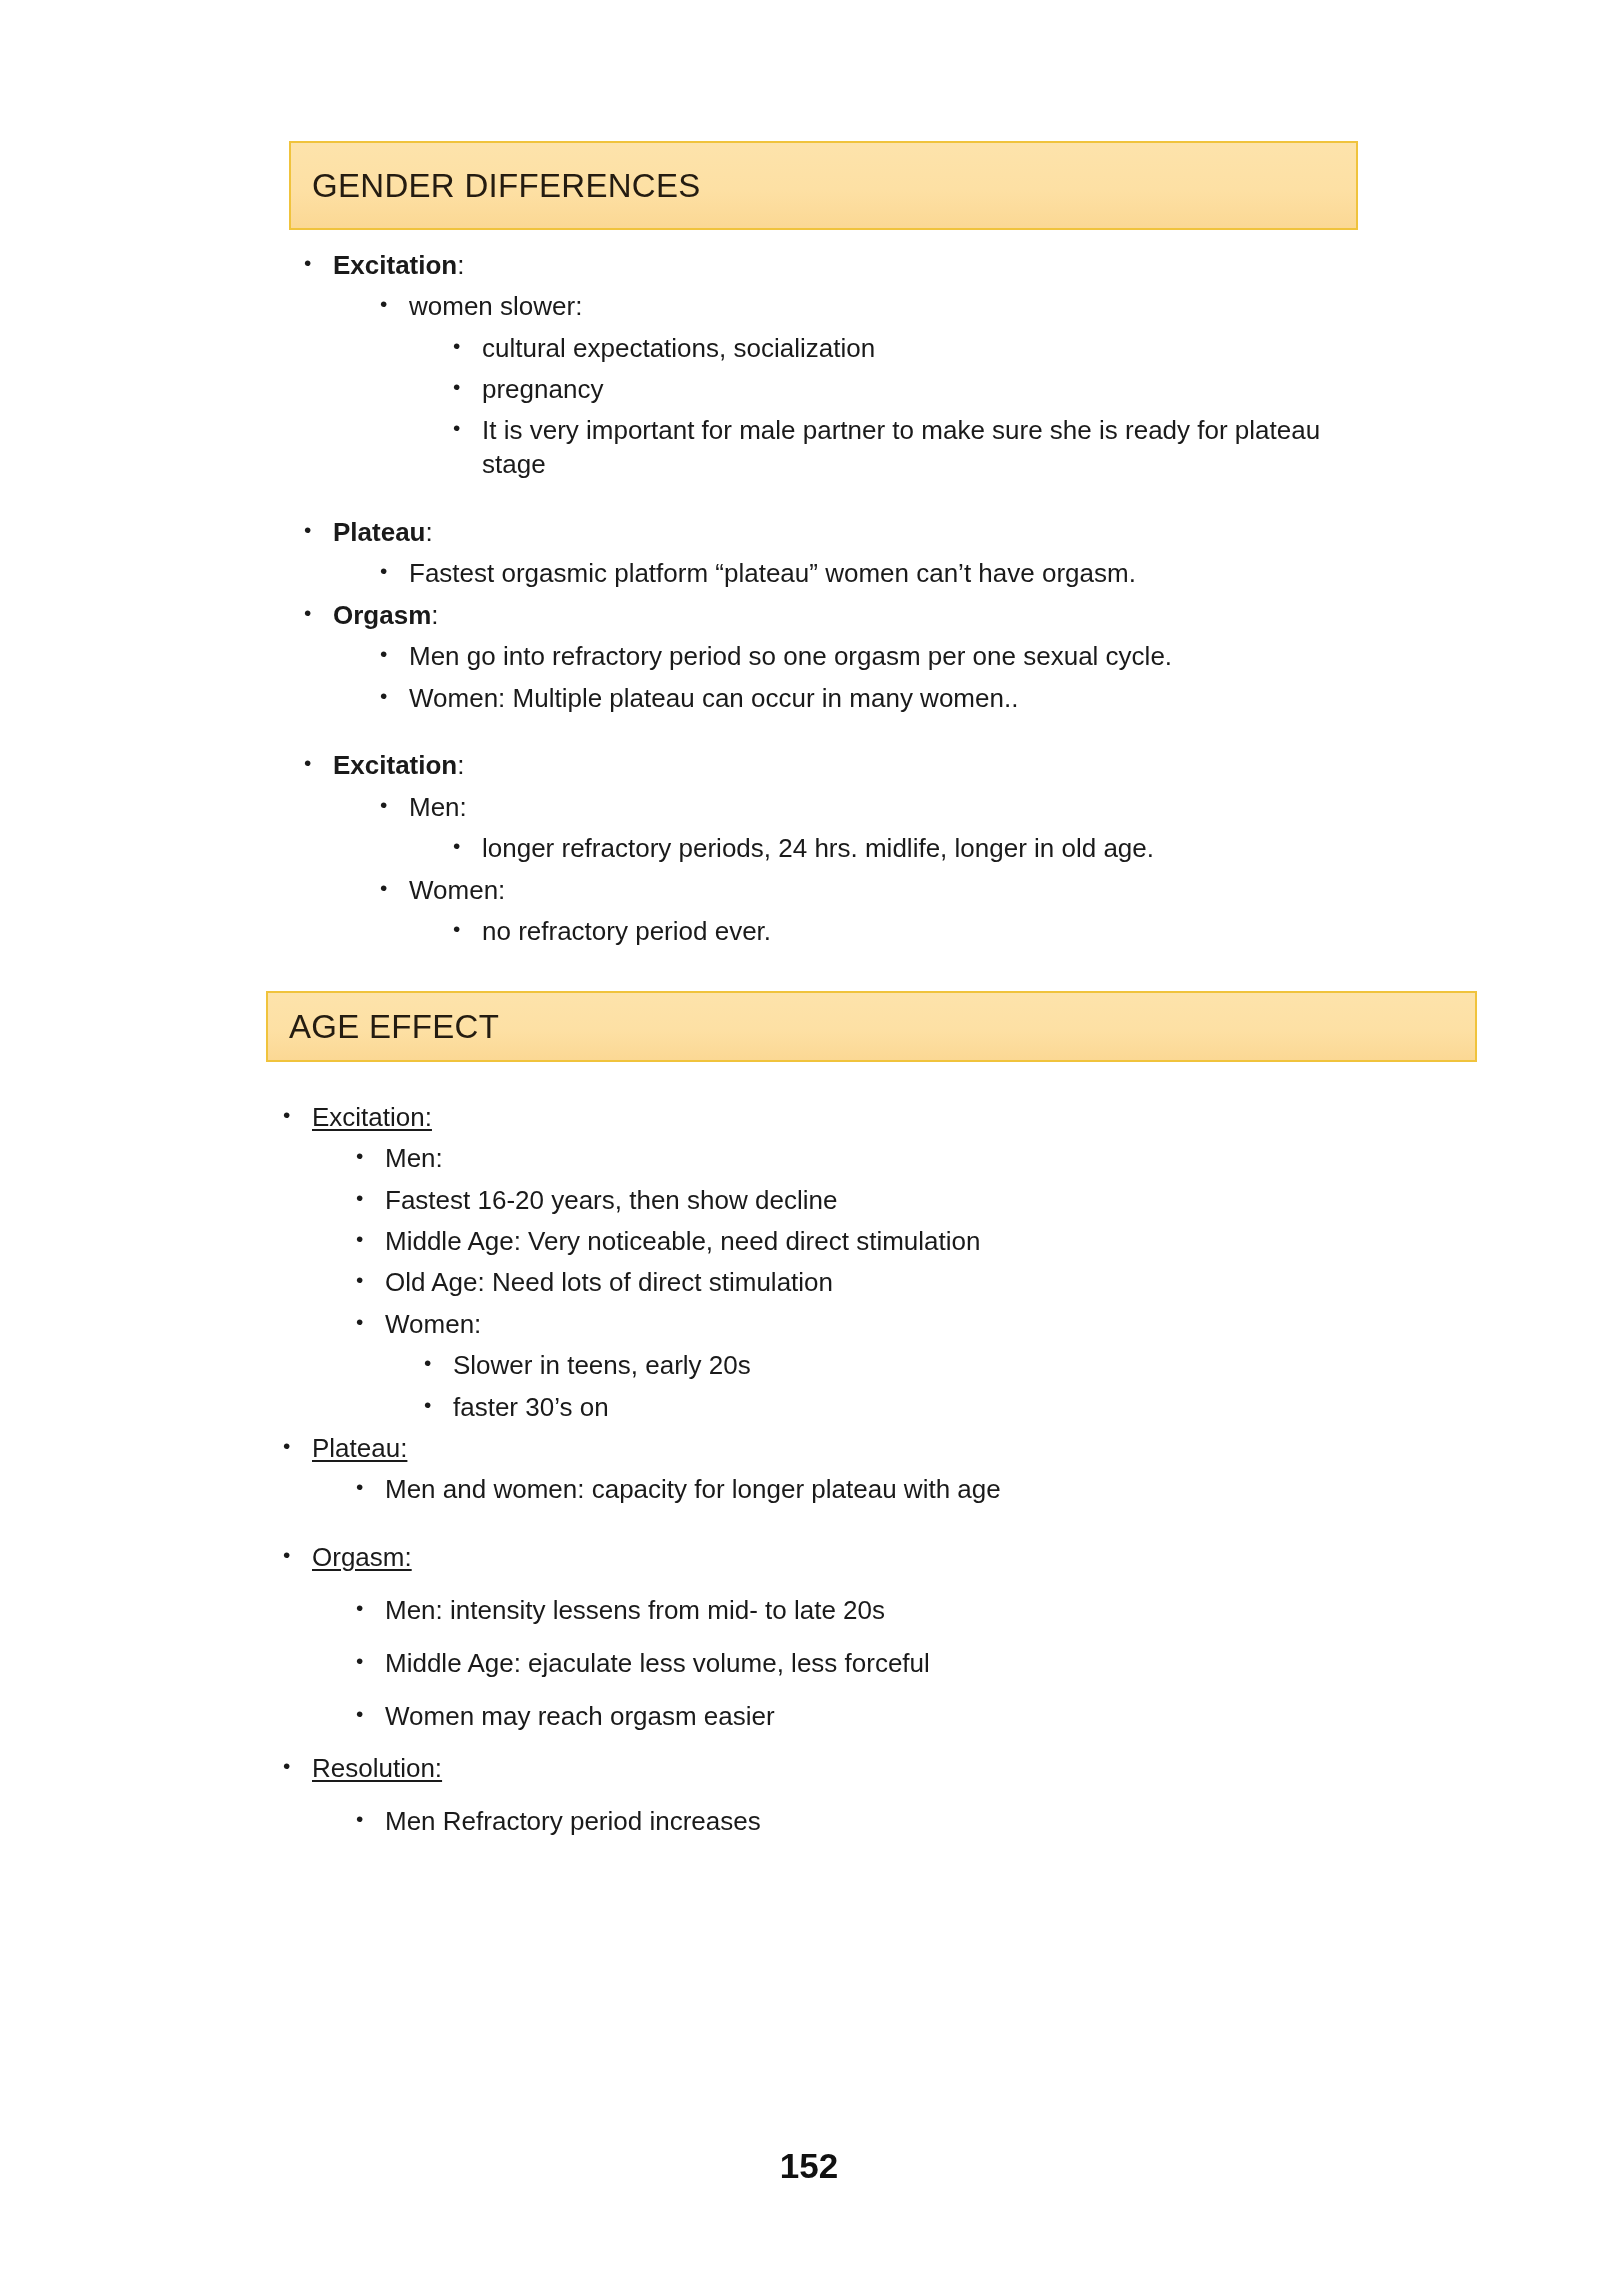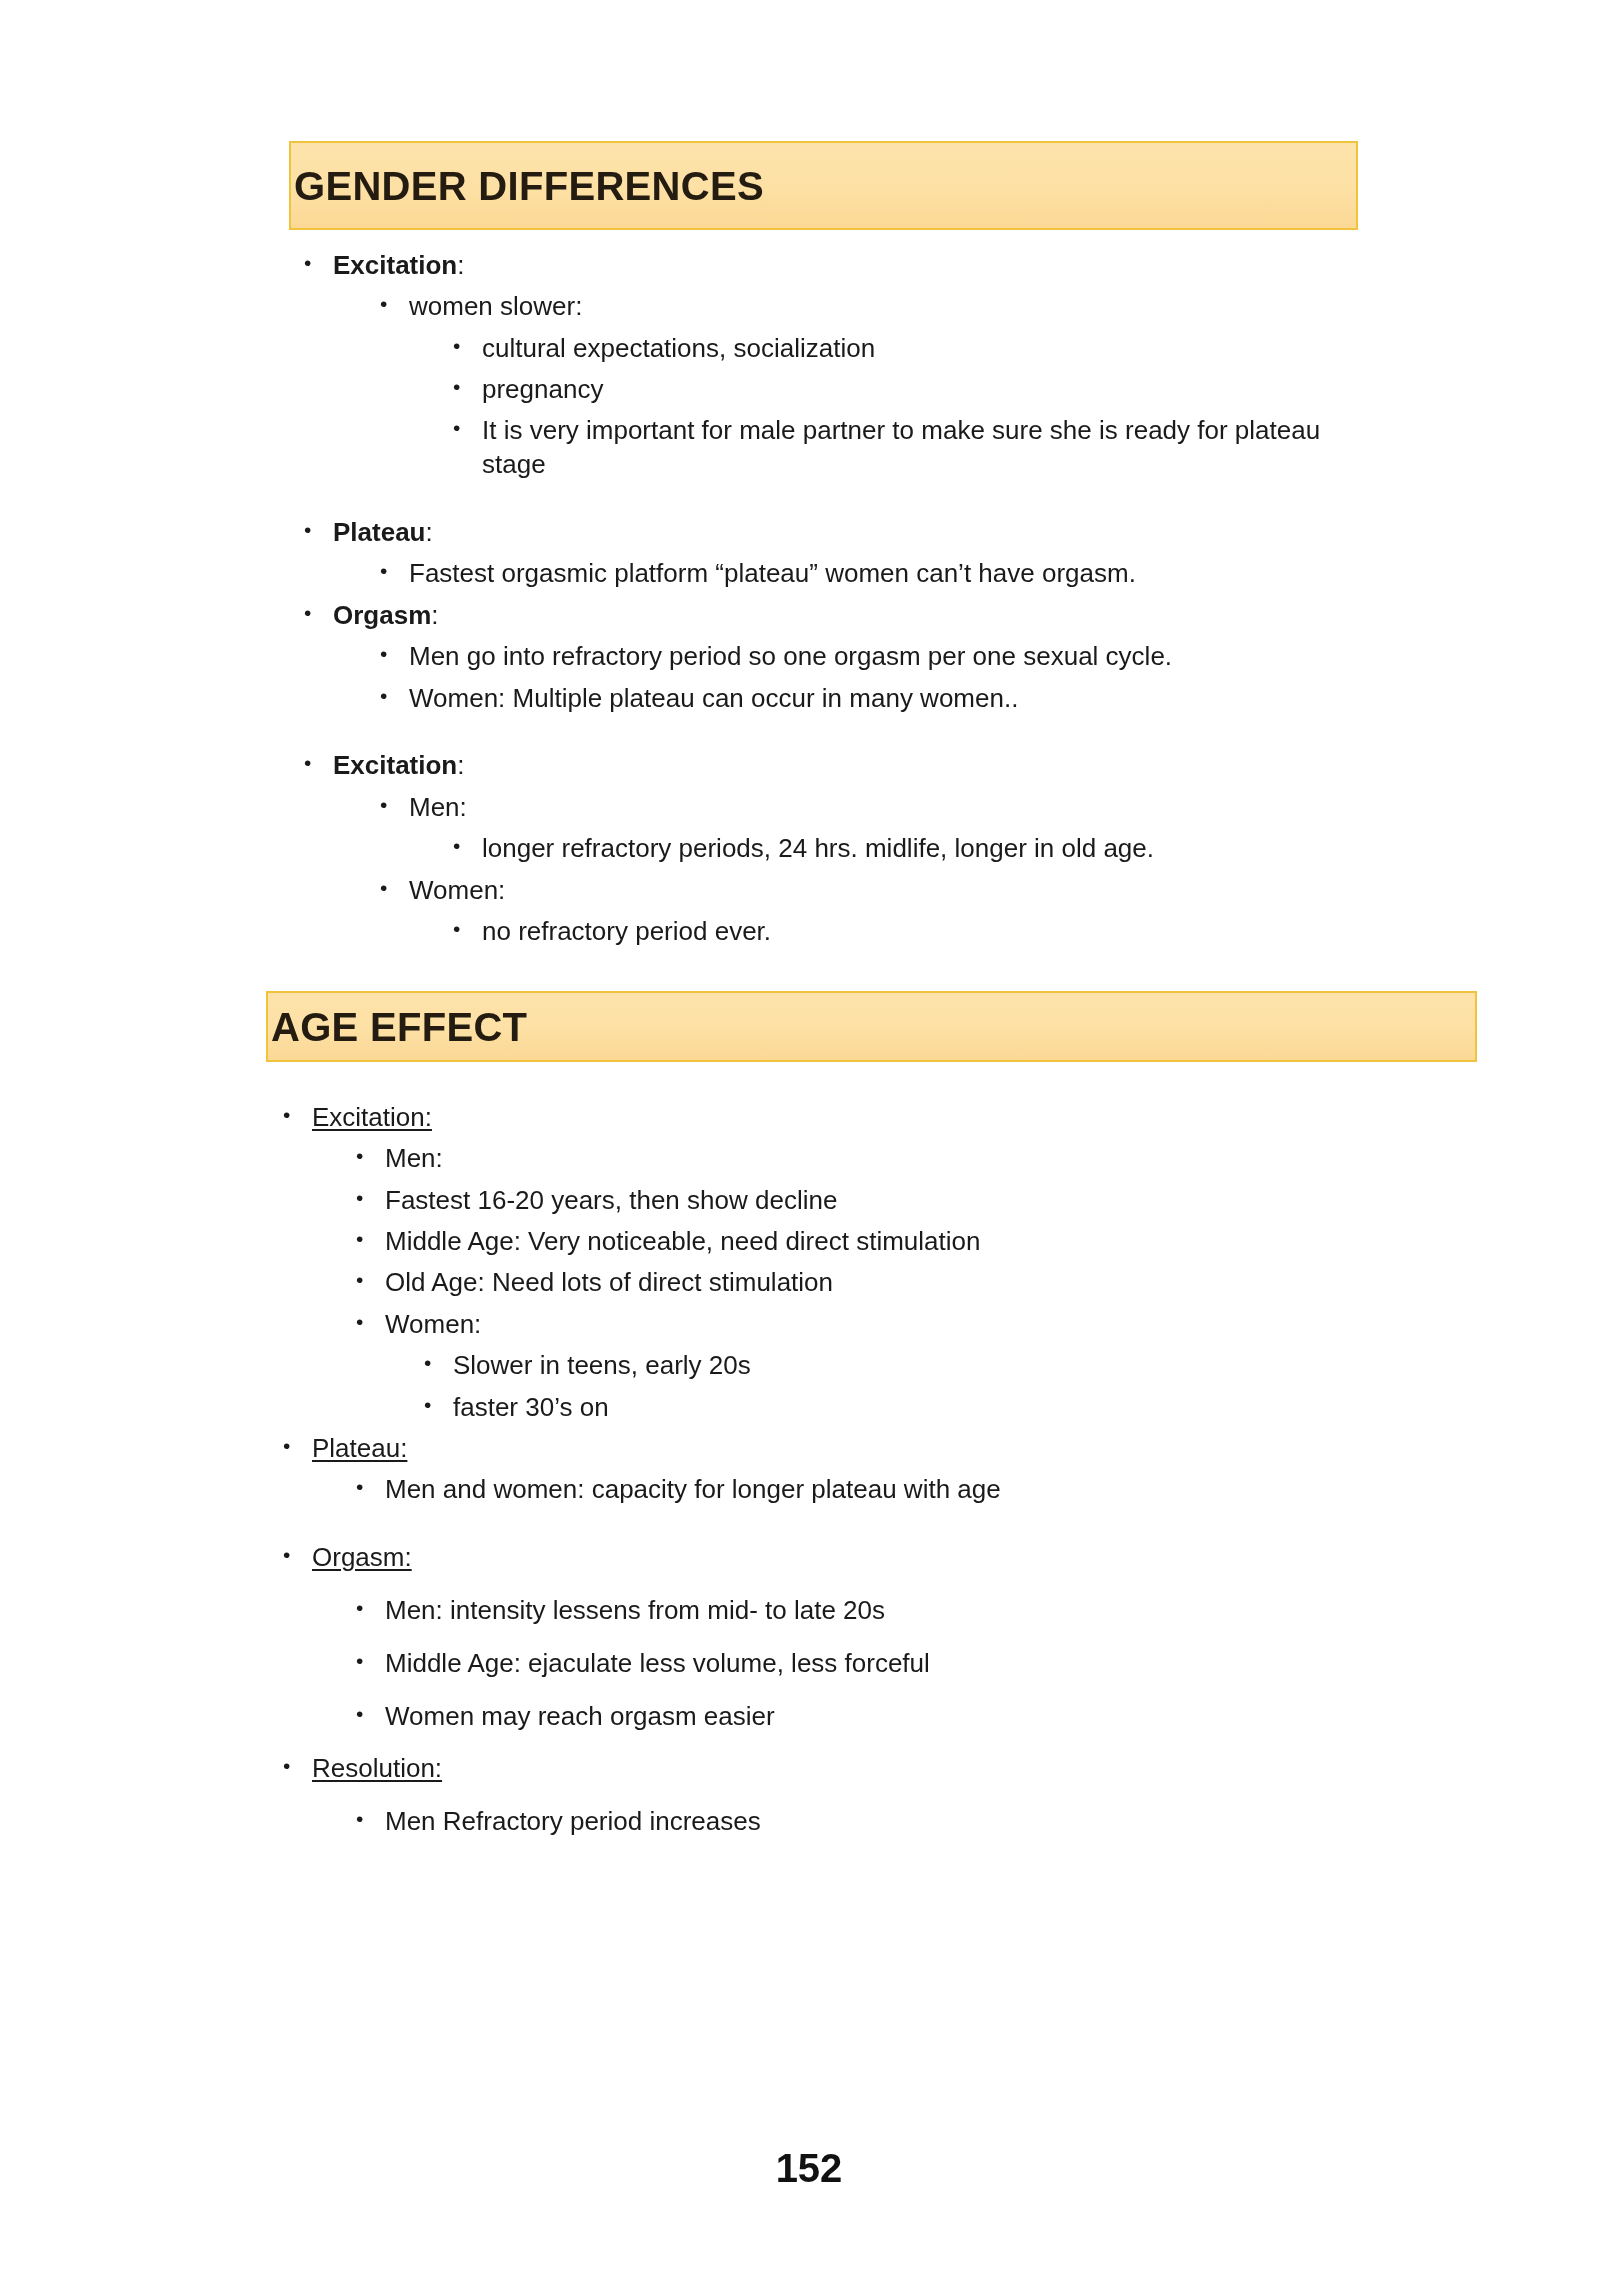--- a/index.html
+++ b/index.html
@@ -25,25 +25,25 @@
   
   .section-banner {
     position: absolute;
     background: linear-gradient(to bottom, #fde3ab 0%, #fde0a4 55%, #fbd894 100%);
     border: 2.9px solid #f0c33c;
     box-sizing: border-box;
     display: flex;
     align-items: center;
   }
   .section-banner .banner-text {
-    font-size: 40px;
-    font-weight: 700;
+    font-size: 33px;
+    font-weight: 400;
     color: #241c11;
     letter-spacing: 0.3px;
-    padding-left: 3px;
+    padding-left: 21px;
     line-height: 1;
   }
 
   #banner-gender {
     left: 289px;
     top: 141px;
     width: 1069px;
     height: 89px;
   }
   #banner-age {
@@ -104,21 +104,21 @@
   .sp-sm { margin-top: 7.6px; }
   .sp-0  { margin-top: 1.9px; }
 
   
   #page-number {
     position: absolute;
     left: 0;
     right: 0;
     top: 2146px;
     text-align: center;
-    font-size: 40px;
+    font-size: 35px;
     font-weight: 700;
     color: #111111;
   }
 </style>
 </head>
 <body>
 
 <div class="page">
 
   <div class="section-banner" id="banner-gender">

